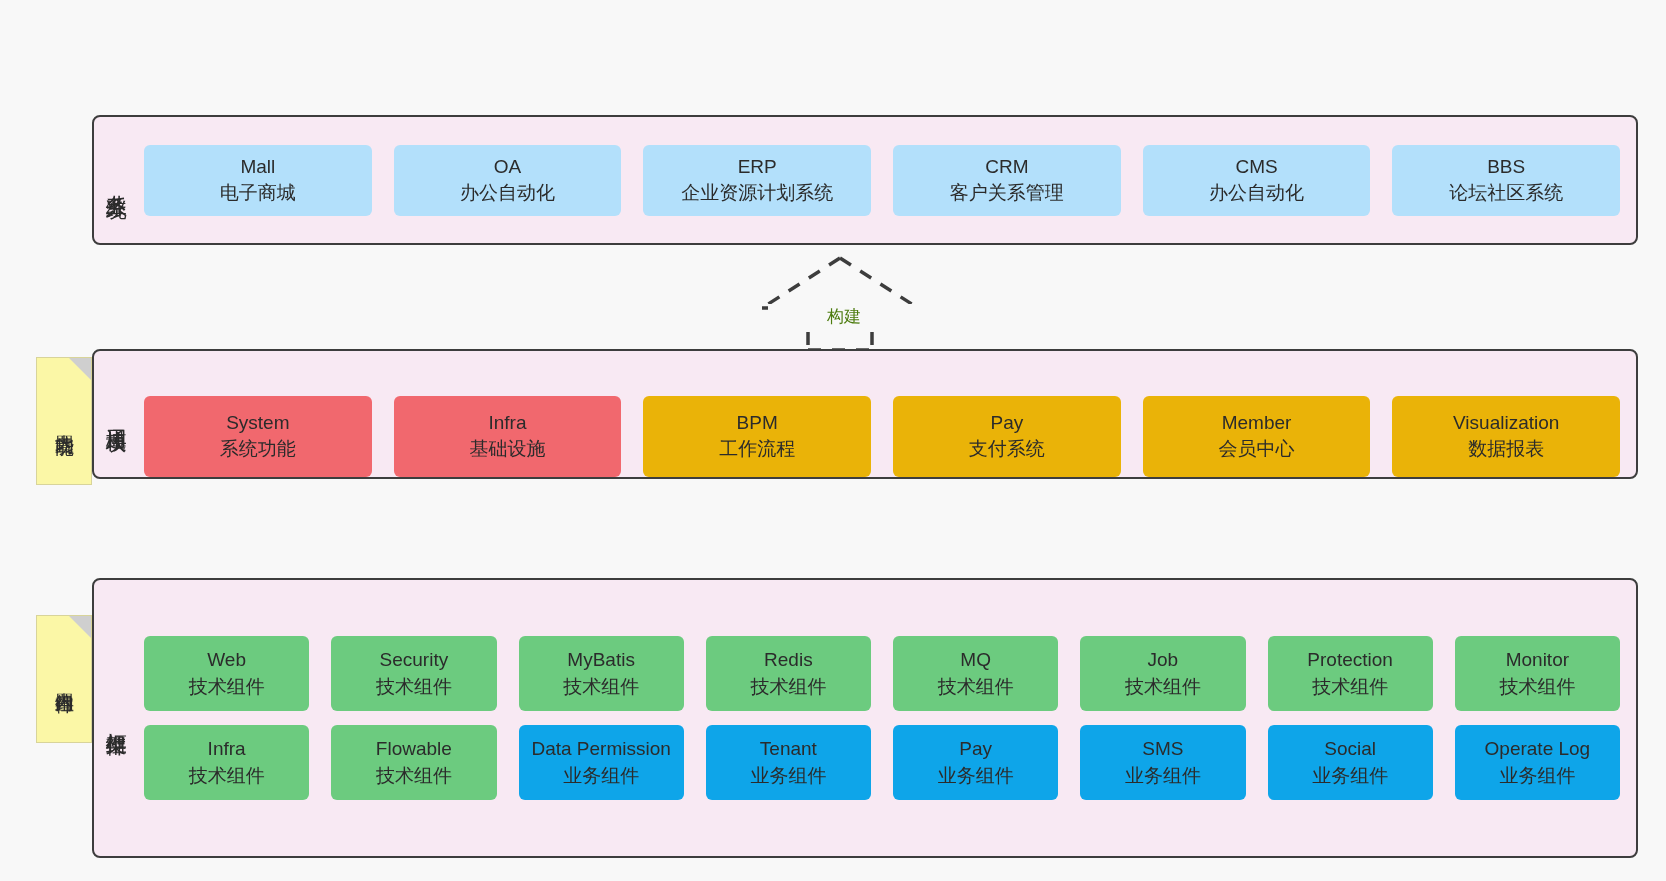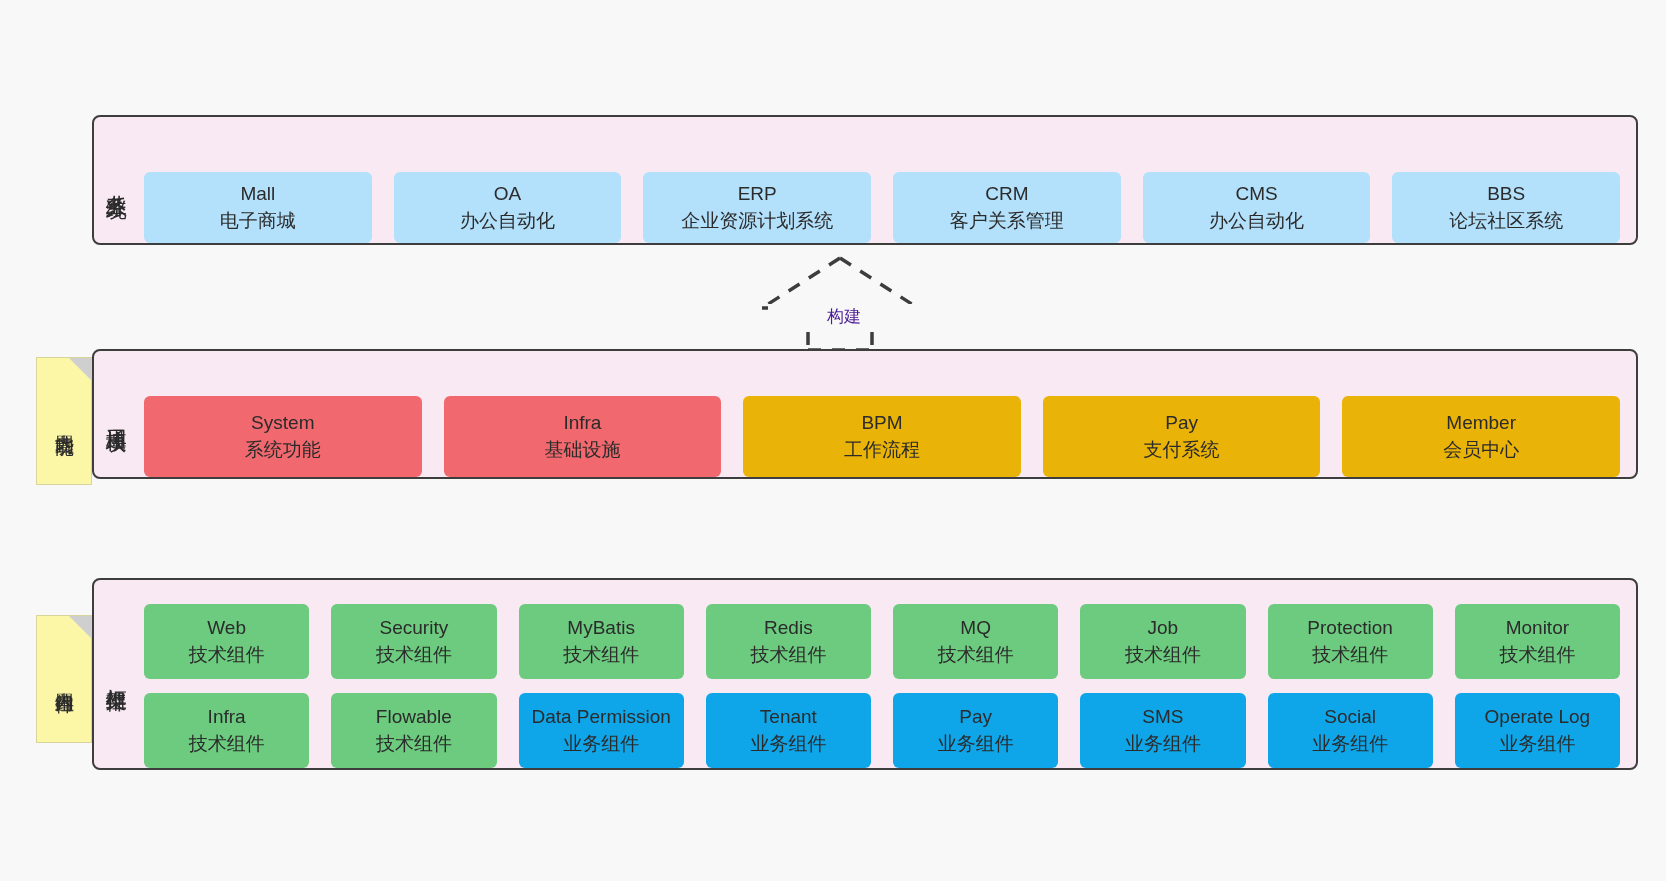--- a/index.html
+++ b/index.html
@@ -41,21 +41,21 @@
     color: #2b2b2b;
     writing-mode: vertical-rl;
     letter-spacing: 1px;
     white-space: nowrap;
     user-select: none;
   }
   .layer-body {
     flex: 1 1 auto;
     display: flex;
     flex-direction: column;
-    justify-content: flex-end;
+    justify-content: center;
     gap: 14px;
     padding: 0 16px 0 6px;
   }
   .node-row {
     display: flex;
     gap: 22px;
     align-items: stretch;
   }
   .node {
     flex: 1 1 0;
@@ -78,21 +78,21 @@
   
   .c-blue        { background: #b3e0fb; }
   .c-red         { background: #f1686e; }
   .c-pink        { background: #eab308; }
   .c-green       { background: #6ccb7f; }
   .c-greenlight  { background: #0ea5e9; }
 
   
   #layer-business { left: 92px;  top: 115px; width: 1546px; height: 130px; }
   #layer-module   { left: 92px;  top: 349px; width: 1546px; height: 130px; }
-  #layer-frame    { left: 92px;  top: 578px; width: 1546px; height: 192px; }
+  #layer-frame    { left: 92px;  top: 578px; width: 1546px; height: 280px; }
 
   #layer-business .node { height: 71px; }
   #layer-module .node   { height: 81px; margin-top: 44px; }
   #layer-frame .node    { height: 75px; }
 
   
   .note {
     position: absolute;
     box-sizing: border-box;
     width: 56px;
@@ -126,21 +126,21 @@
     width: 160px;
     height: 95px;
   }
   .arrow svg { display: block; overflow: visible; }
   .arrow-label {
     position: absolute;
     left: 8px; right: 0;
     top: 48px;
     text-align: center;
     font-size: 17px;
-    color: #4c1d95;
+    color: #4d7c0f;
     background: #f8f8f8;
     padding: 1px 0;
     user-select: none;
   }
   #arrow-build   { left: 760px; top: 256px; }
   #arrow-realize { left: 775px; top: 489px; }
 </style>
 </head>
 <body>
 
@@ -210,20 +210,24 @@
           <span class="sub">工作流程</span>
         </div>
         <div class="node c-pink">
           <span class="nm">Pay</span>
           <span class="sub">支付系统</span>
         </div>
         <div class="node c-pink">
           <span class="nm">Member</span>
           <span class="sub">会员中心</span>
         </div>
+        <div class="node c-pink">
+          <span class="nm">Visualization</span>
+          <span class="sub">数据报表</span>
+        </div>
       </div>
     </div>
   </div>
 
 
   <div class="note" id="note-components">
     <span>内置组件</span>
   </div>
   <div class="layer" id="layer-frame">
     <div class="layer-title">框架组件</div>

